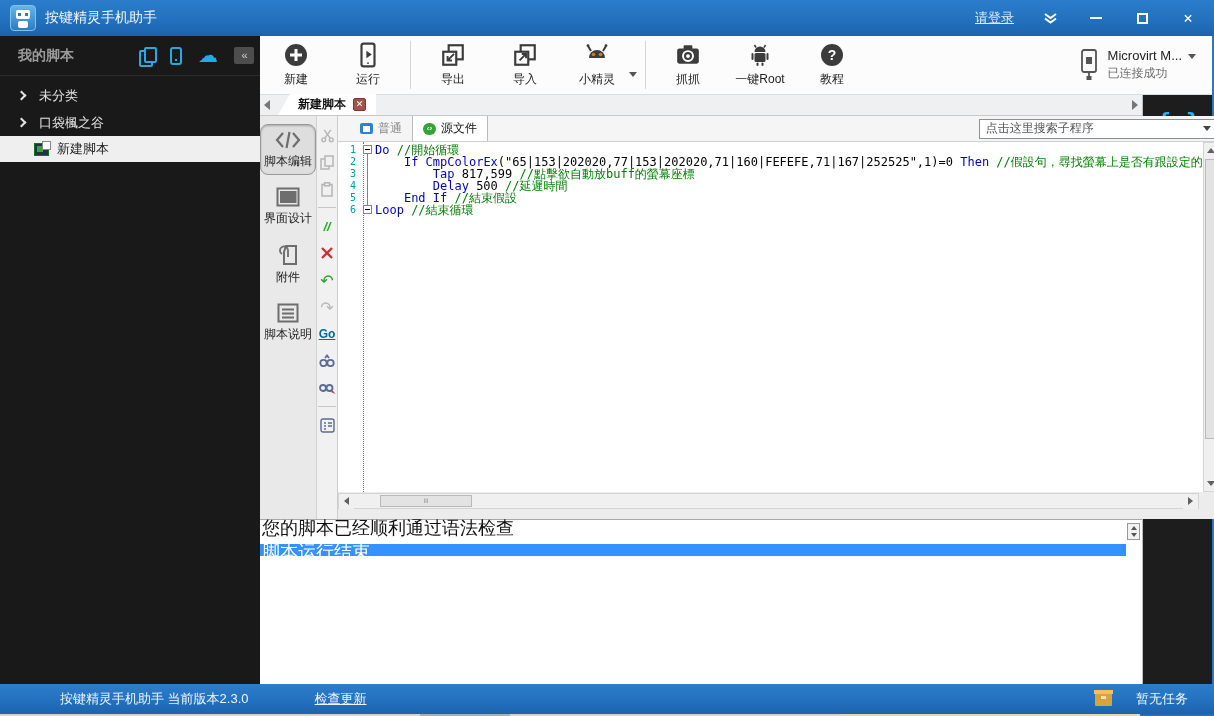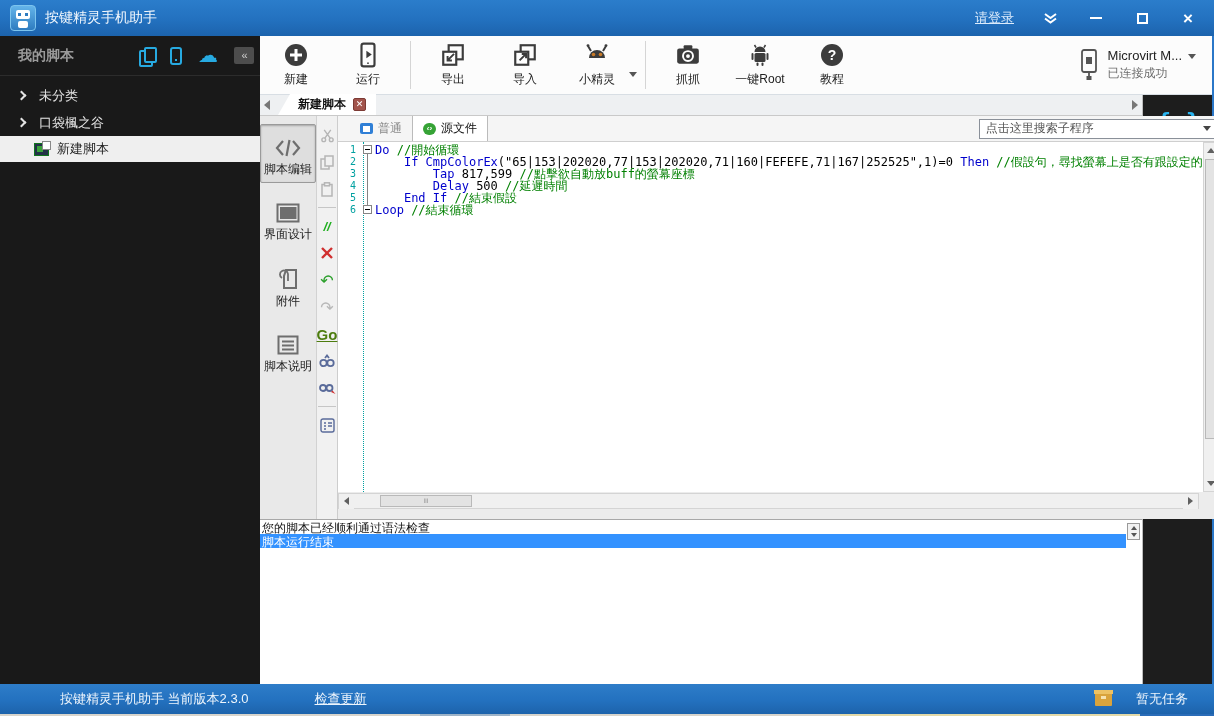--- a/index.html
+++ b/index.html
@@ -11,21 +11,21 @@
   .titlebar { position:absolute; left:0; top:0; width:1214px; height:36px;
     background:linear-gradient(180deg,#2b7dcb 0%,#2371bf 55%,#1c63ad 100%);
     display:flex; align-items:center; color:#fff; }
   .app-icon { width:26px; height:26px; margin-left:10px; border-radius:4px;
     background:linear-gradient(180deg,#63b4ea,#2e7cc0); border:1px solid #7cc4ee; position:relative; }
   .app-icon .rhead { position:absolute; left:5px; top:4px; width:14px; height:9px; border-radius:2px; background:#fff; }
   .app-icon .rhead::before,.app-icon .rhead::after { content:""; position:absolute; top:3px; width:3px; height:3px; background:#2e7cc0; }
   .app-icon .rhead::before { left:2px; } .app-icon .rhead::after { right:2px; }
   .app-icon .rbody { position:absolute; left:7px; top:15px; width:10px; height:7px; border-radius:2px; background:#fff; }
   .tb-title { margin-left:9px; font-size:14px; color:#f3f8fd; }
-  .tb-right { margin-left:auto; display:flex; align-items:center; gap:26px; padding-right:16px; }
+  .tb-right { margin-left:auto; display:flex; align-items:center; gap:26px; padding-right:16px;font-family:Liberation Serif, serif; }
   .login { font-size:13px; color:#dcebfb; text-decoration:underline; cursor:pointer; }
   .wc { color:#fff; display:flex; align-items:center; justify-content:center; width:20px; height:20px; cursor:pointer; }
   .wc svg { display:block; }
   .glyph-min { width:12px; height:2px; background:#fff; display:inline-block; }
   .glyph-max { width:11px; height:11px; border:2px solid #fff; display:inline-block; }
   .glyph-close { font-size:17px; font-weight:bold; line-height:1; }
 
   
   .sidebar { position:absolute; left:0; top:36px; width:260px; height:648px; background:#191919; }
   .sb-header { height:40px; display:flex; align-items:center; padding:0 6px 0 18px; border-bottom:1px solid #2c2c2c; }
@@ -80,32 +80,32 @@
     border-left:1px solid #bdbdbd; }
   .rp-cmd { padding-top:14px; text-align:center; cursor:pointer; }
   .rp-brace { color:#27b3ef; font-family:"DejaVu Sans Mono",monospace; font-size:24px; font-weight:bold; }
   .rp-label { color:#27b3ef; font-size:13px; margin-top:8px; }
   .rp-div { height:1px; background:#3a3a3a; margin-top:16px; }
   .edge-right { position:absolute; right:0; top:36px; height:648px; width:2px; background:#2a77c8; }
 
   
   .workspace { position:absolute; left:260px; top:116px; width:882px; height:403px; background:#ececec; display:flex; }
   .modnav { width:62px; background:#e9e9e9; border-right:1px solid #d2d2d2; padding-top:8px; }
-  .mod-btn { width:56px; margin:0 auto 6px; padding:13px 0 4px; display:flex; flex-direction:column; align-items:center;
-    gap:3px; color:#6e6e6e; border:1px solid transparent; border-radius:2px; cursor:pointer; }
+  .mod-btn { width:56px; margin:0 auto 6px; padding:5px 0 4px; display:flex; flex-direction:column; align-items:center;
+    gap:3px; color:#6e6e6e; border:1px solid transparent; border-radius:8px; cursor:pointer; }
   .mod-btn.active { background:#dedede; border-color:#9a9a9a; box-shadow:inset 0 1px 2px rgba(0,0,0,.25); }
   .mod-btn span { font-size:12px; color:#222; }
   .edittools { width:34px; background:#f1f1f1; border-right:1px solid #cdcdcd; display:flex; flex-direction:column;
     align-items:center; padding-top:10px; gap:9px; }
   .et { width:20px; height:18px; display:flex; align-items:center; justify-content:center; cursor:pointer; }
   .et-sep { width:18px; height:1px; background:#c6c6c6; }
   .et-comment { color:#1faf1f; font-weight:bold; font-style:italic; font-size:13px; }
   .et-undo { color:#2ca02c; font-size:16px; }
   .et-redo { color:#b8b8b8; font-size:16px; }
-  .et-go { color:#4d7c0f; font-weight:bold; font-size:15px; text-decoration:underline; }
+  .et-go { color:#0369a1; font-weight:bold; font-size:12px; text-decoration:underline; }
 
   
   .editor { flex:1; display:flex; flex-direction:column; background:#ececec; }
   .mode-row { height:26px; background:#f5f5f5; border-bottom:1px solid #cfcfcf; display:flex; align-items:center; padding-left:12px; }
   .mode-tab { height:25px; display:flex; align-items:center; gap:5px; padding:0 10px; font-size:12px; color:#8a8a8a; cursor:pointer; }
   .mode-tab.active { background:#fff; color:#111; border-left:1px solid #bbb; border-right:1px solid #bbb; }
   .mi-normal { width:13px; height:11px; background:#2f7fd6; border-radius:2px; position:relative; }
   .mi-normal::after { content:""; position:absolute; left:3px; top:3px; right:3px; bottom:2px; background:#fff; }
   .mi-source { width:13px; height:12px; background:#36a336; border-radius:6px; color:#fff; font-size:8px;
     line-height:12px; text-align:center; font-weight:bold; }
@@ -139,21 +139,21 @@
   .v-thumb { width:13px; height:280px; background:#e3e3e3; border:1px solid #b9b9b9; margin-top:1px; cursor:grab; }
   .hscroll-row { height:18px; display:flex; align-items:center; background:#ececec; }
   .hscroll { width:calc(100% - 26px); height:16px; background:#f0f0f0; border:1px solid #d4d4d4; display:flex; align-items:center; }
   .h-thumb { width:92px; height:12px; background:#e3e3e3; border:1px solid #b9b9b9; margin-left:26px; cursor:grab; position:relative; }
   .h-thumb::after { content:"≡"; position:absolute; left:50%; top:50%; transform:translate(-50%,-54%) rotate(90deg); color:#9a9a9a; font-size:9px; }
   .hs-spacer { flex:1; }
 
   
   .log { position:absolute; left:260px; top:519px; width:882px; height:37px; background:#fff;
     border-top:1px solid #a8a8a8; }
-  .log-row { height:14px; line-height:14px; font-size:12px; color:#111; padding:1px 6px 1px 2px; }
+  .log-row { height:24px; line-height:14px; font-size:18px; color:#111; padding:1px 6px 1px 2px; }
   .log-row.selected { background:#3392ff; color:#fff; width:calc(100% - 16px); }
   .log-spin { position:absolute; right:2px; top:3px; width:13px; height:17px; background:#f2f2f2; border:1px solid #9a9a9a;
     display:flex; flex-direction:column; align-items:center; justify-content:space-evenly; cursor:pointer; }
   .log-spin i { display:block; width:0; height:0; border-left:3px solid transparent; border-right:3px solid transparent; }
   .log-spin .u { border-bottom:4px solid #555; } .log-spin .d { border-top:4px solid #555; }
   .filler { position:absolute; left:260px; top:556px; width:882px; height:128px; background:#fff; }
 
   
   .statusbar { position:absolute; left:0; top:684px; width:1214px; height:30px;
     background:linear-gradient(180deg,#2e7dc9 0%,#2371bf 55%,#1d63ab 100%);

